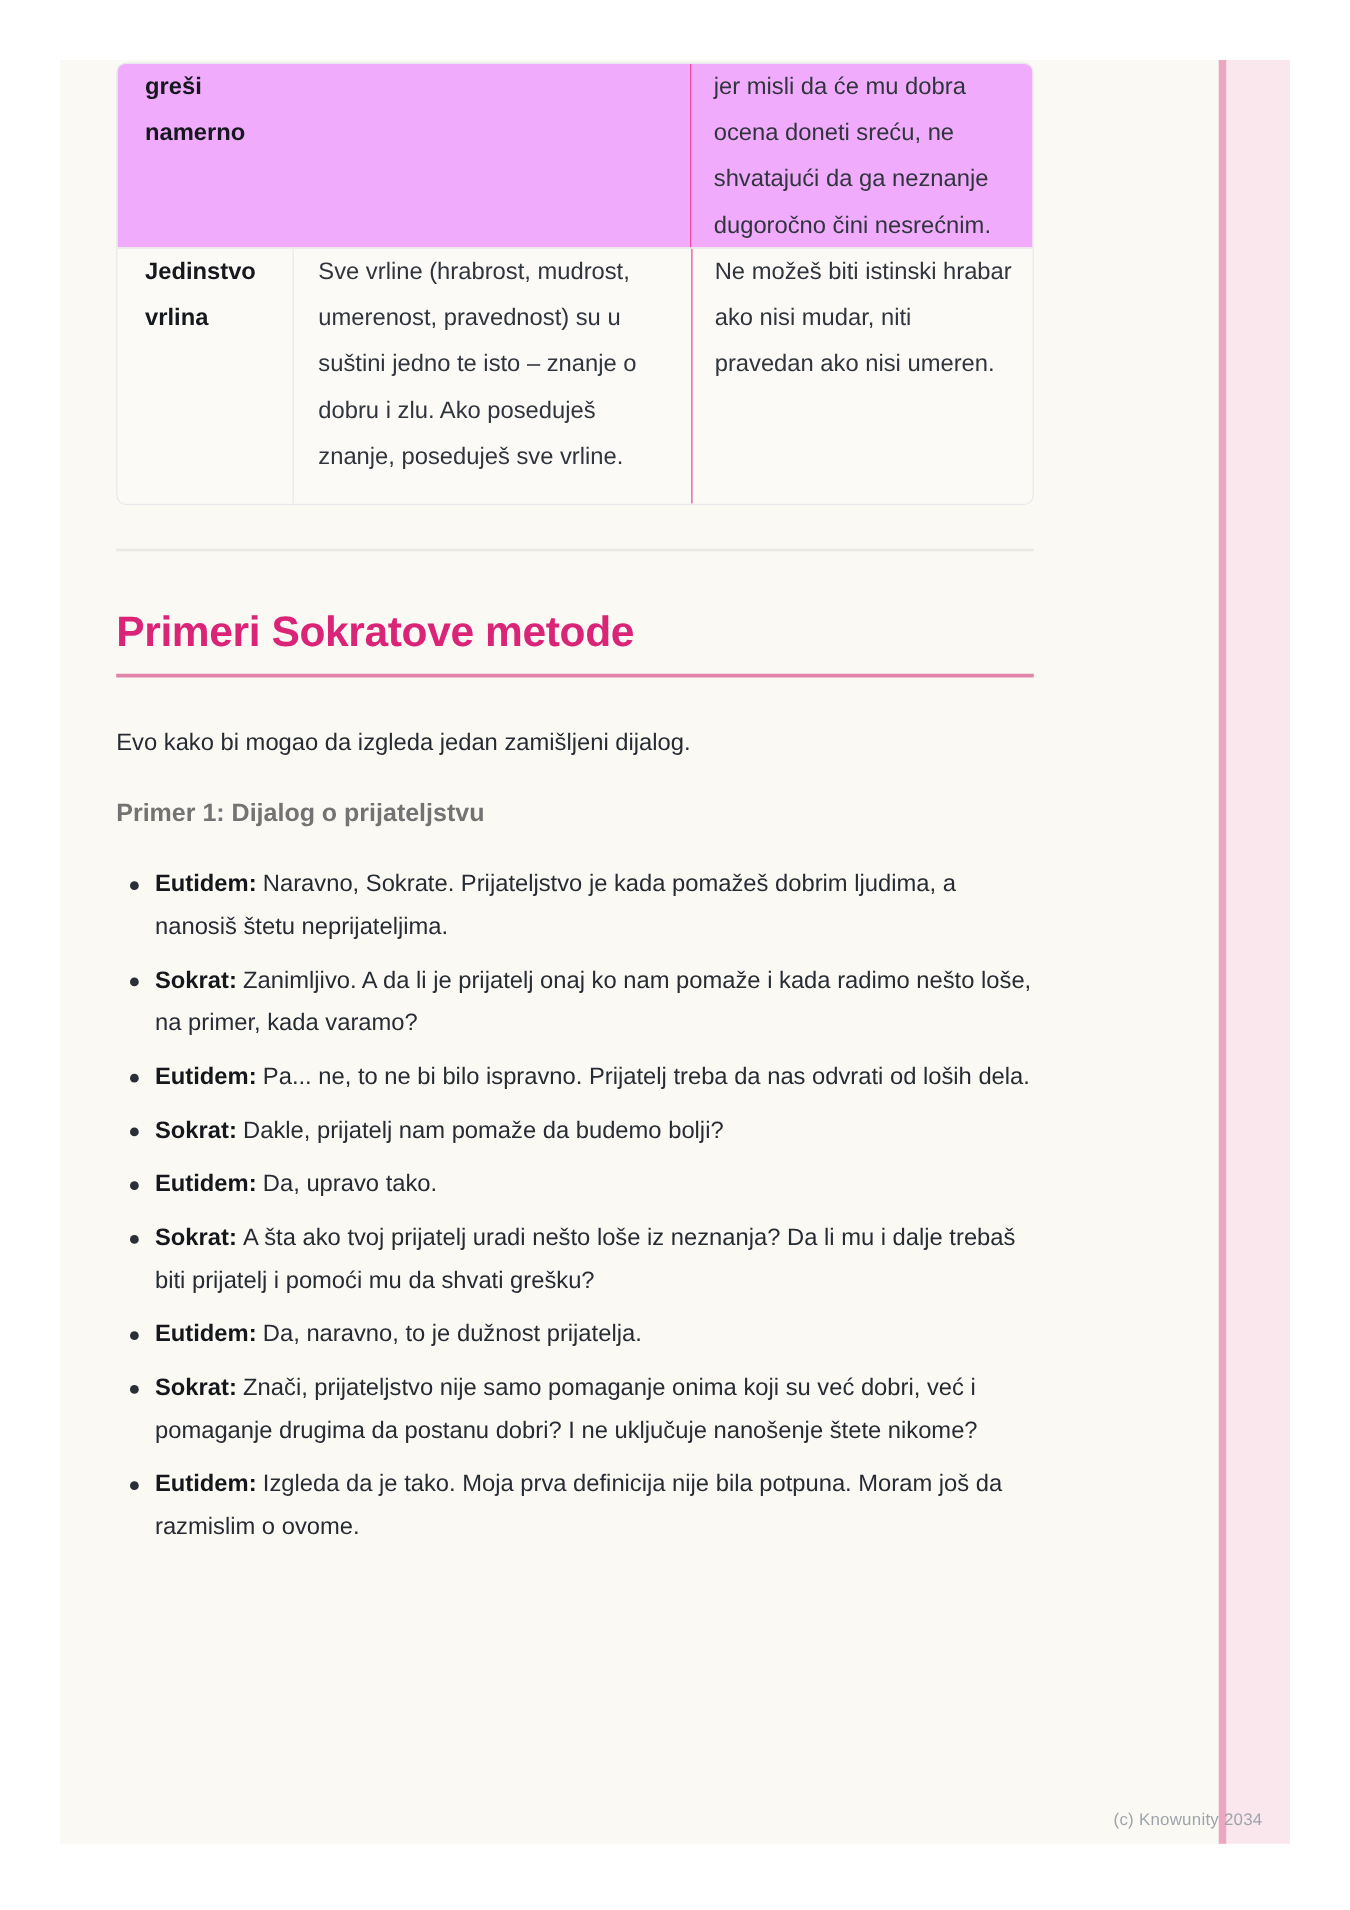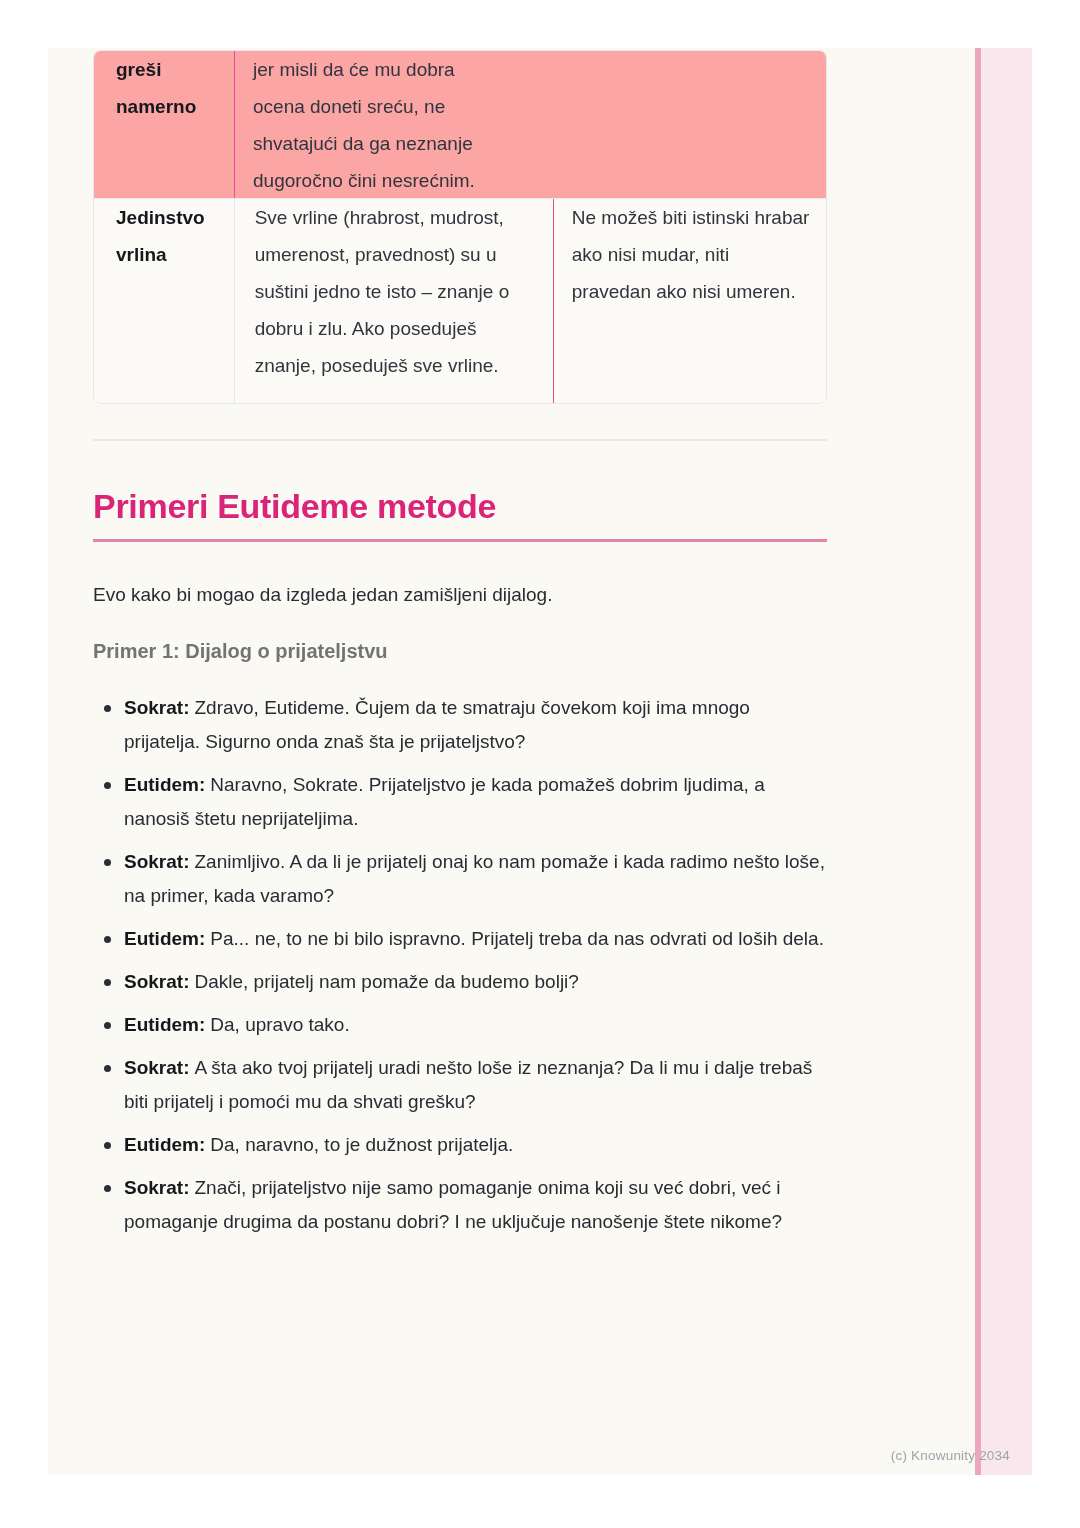--- a/index.html
+++ b/index.html
@@ -17,21 +17,21 @@
     background:#FAE7EE;border-left:6px solid #ECA6BF;
   }
   .content{position:absolute;left:45px;top:0;width:734px;}
 
   
   .vtable{
     margin-top:2px;border:1px solid #E7E8EB;border-radius:8px;
     overflow:hidden;background:transparent;
   }
   .t-row{display:flex;overflow:hidden;}
-  .t-row.r0{height:147px;background:#fca5a5;}
+  .t-row.r0{height:147px;background:#f0abfc;justify-content:space-between;}
   .t-row.r1{height:204px;border-top:1px solid #E7E8EB;background:#FBFAF6;}
   .t-cell{box-sizing:border-box;font-size:19px;line-height:37px;color:#30353D;}
   .t-cell.c1{width:140px;padding:0 12px 0 22px;font-weight:bold;color:#15181D;}
   .t-cell.c2{width:320px;padding:0 18px 0 20px;border-left:1px solid #E7E8EB;}
   .t-cell.c3{width:274px;padding:0 14px 0 18px;border-left:1px solid #ec4899;}
   .r1 .t-cell{display:flex;align-items:flex-start;}
   .r1 .t-cell span{display:block;}
 
   .divider{border:none;height:2px;background:#E9E8E2;margin:35px 0 0;}
 
@@ -80,45 +80,45 @@
             <span class="b-col2">Sve vrline (hrabrost, mudrost, umerenost, pravednost) su u suštini jedno te isto – znanje o dobru i zlu. Ako poseduješ znanje, poseduješ sve vrline.</span>
           </div>
     <div class="t-cell c3">
             <span class="b-col3">Ne možeš biti istinski hrabar ako nisi mudar, niti pravedan ako nisi umeren.</span>
           </div>
   </div>
 </div>
 
     <hr class="divider">
 
-    <h1 class="heading">Primeri Eutideme metode</h1>
+    <h1 class="heading">Primeri Sokratove metode</h1>
     <div class="heading-underline"></div>
 
     <p class="intro">Evo kako bi mogao da izgleda jedan zamišljeni dijalog.</p>
 
     <h2 class="subheading">Primer 1: Dijalog o prijateljstvu</h2>
 
     <ul class="dialog" id="dialog">
-  <li class="dialog-item"><span class="speaker">Sokrat:</span><span class="utterance">Zdravo, Eutideme. Čujem da te smatraju čovekom koji ima mnogo prijatelja. Sigurno onda znaš šta je prijateljstvo?</span></li>
 
   <li class="dialog-item"><span class="speaker">Eutidem:</span><span class="utterance">Naravno, Sokrate. Prijateljstvo je kada pomažeš dobrim ljudima, a nanosiš štetu neprijateljima.</span></li>
 
   <li class="dialog-item"><span class="speaker">Sokrat:</span><span class="utterance">Zanimljivo. A da li je prijatelj onaj ko nam pomaže i kada radimo nešto loše, na primer, kada varamo?</span></li>
 
   <li class="dialog-item"><span class="speaker">Eutidem:</span><span class="utterance">Pa... ne, to ne bi bilo ispravno. Prijatelj treba da nas odvrati od loših dela.</span></li>
 
   <li class="dialog-item"><span class="speaker">Sokrat:</span><span class="utterance">Dakle, prijatelj nam pomaže da budemo bolji?</span></li>
 
   <li class="dialog-item"><span class="speaker">Eutidem:</span><span class="utterance">Da, upravo tako.</span></li>
 
   <li class="dialog-item"><span class="speaker">Sokrat:</span><span class="utterance">A šta ako tvoj prijatelj uradi nešto loše iz neznanja? Da li mu i dalje trebaš biti prijatelj i pomoći mu da shvati grešku?</span></li>
 
   <li class="dialog-item"><span class="speaker">Eutidem:</span><span class="utterance">Da, naravno, to je dužnost prijatelja.</span></li>
 
   <li class="dialog-item"><span class="speaker">Sokrat:</span><span class="utterance">Znači, prijateljstvo nije samo pomaganje onima koji su već dobri, već i pomaganje drugima da postanu dobri? I ne uključuje nanošenje štete nikome?</span></li>
 
+  <li class="dialog-item"><span class="speaker">Eutidem:</span><span class="utterance">Izgleda da je tako. Moja prva definicija nije bila potpuna. Moram još da razmislim o ovome.</span></li>
 </ul>
   </div>
 
   <div class="pink-band"></div>
 </div>
 
 <div class="watermark">(c) Knowunity 2034</div>
 
 </body></html>

